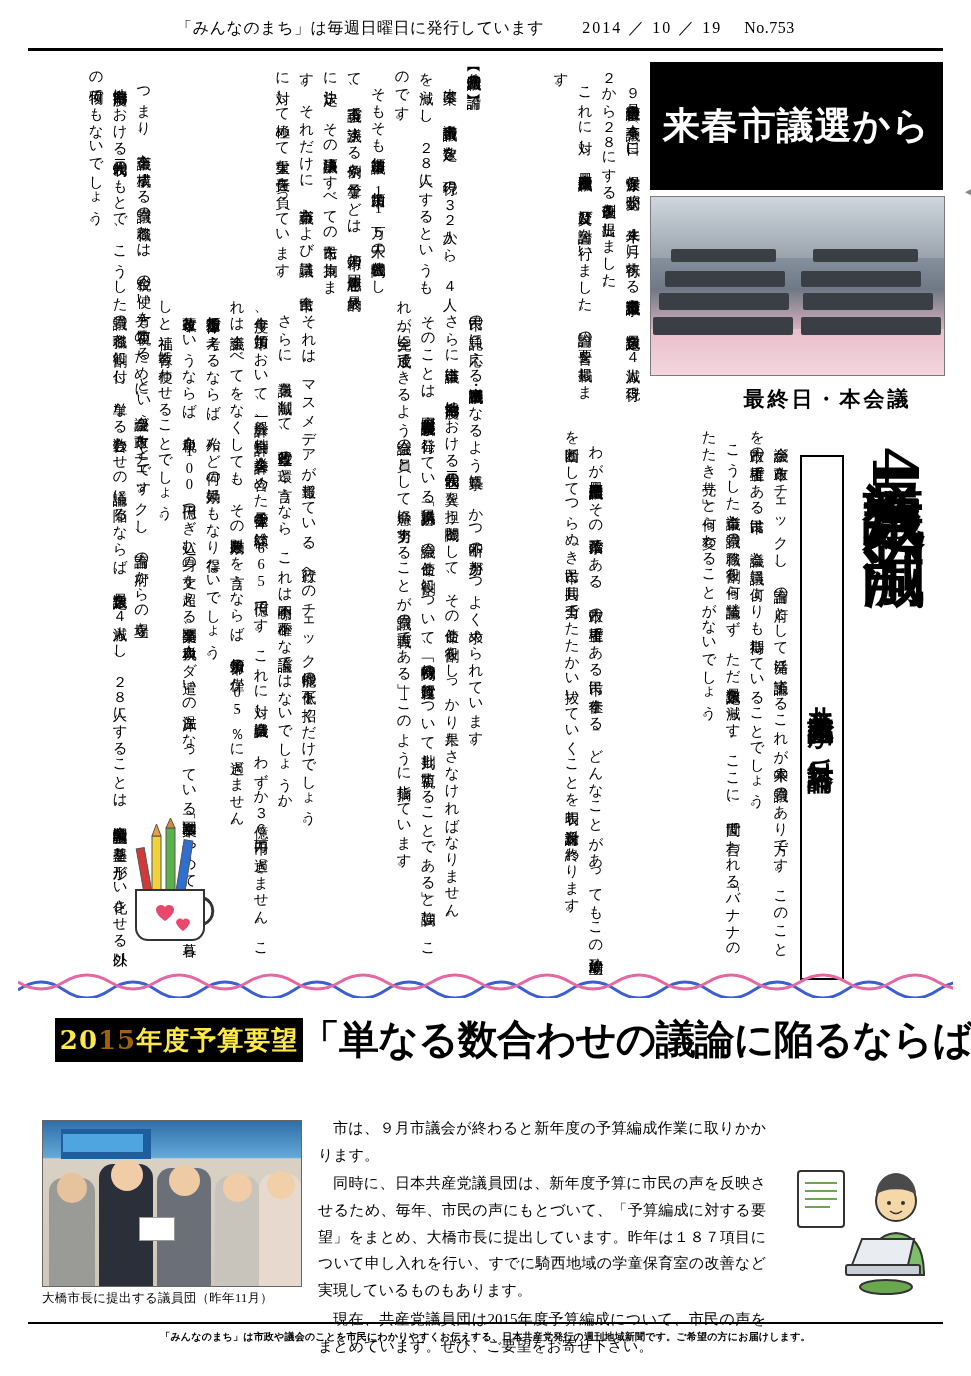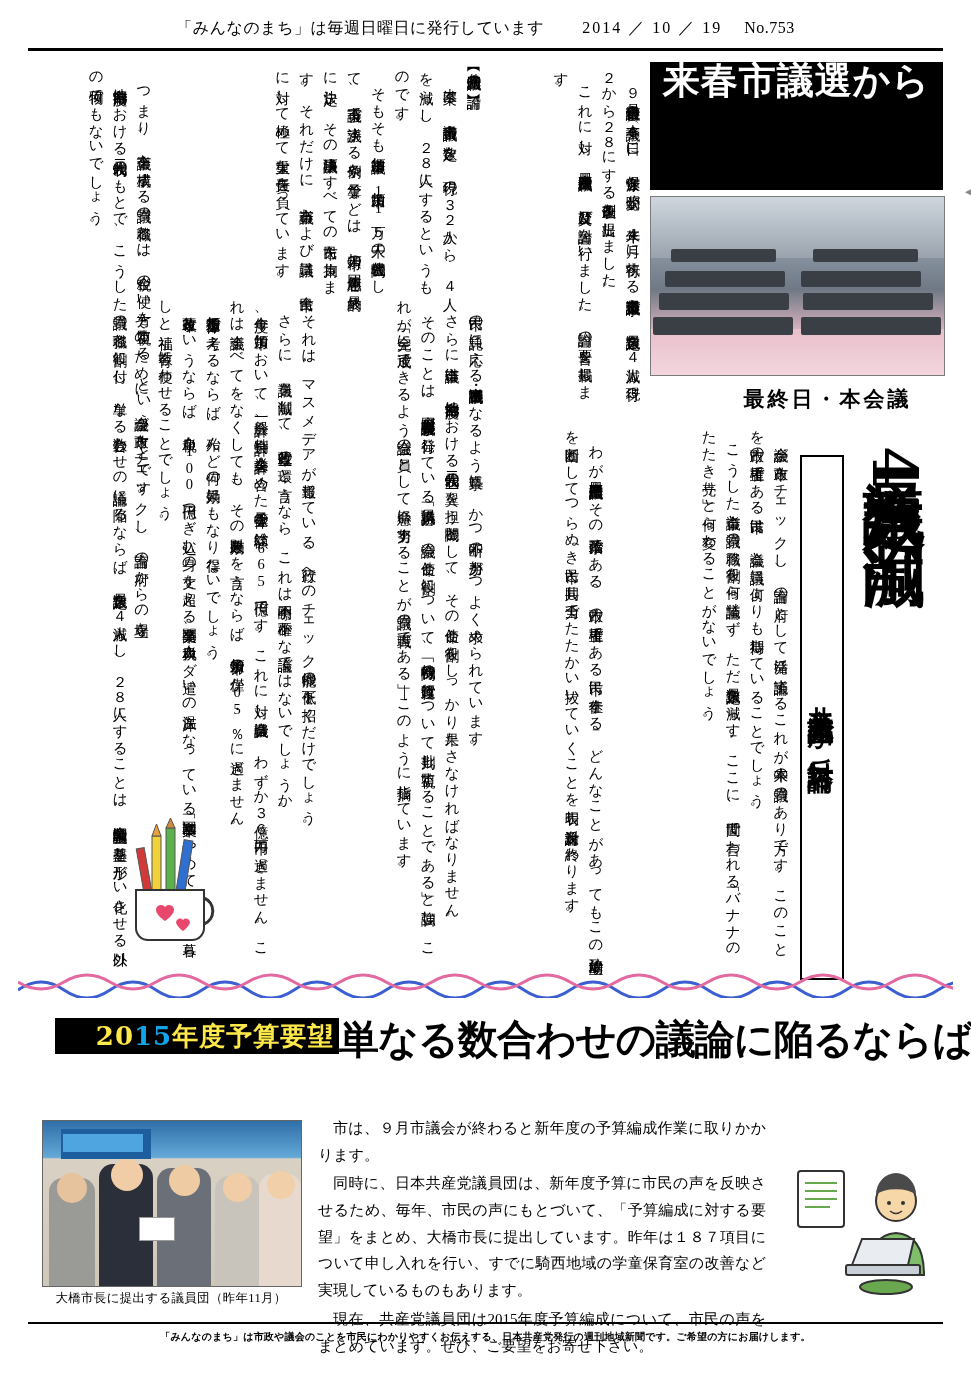--- a/index.html
+++ b/index.html
@@ -21,21 +21,21 @@
   }
   .masthead .mh-left{white-space:nowrap;}
   .masthead .mh-date{margin-left:38px;white-space:nowrap;letter-spacing:2px;}
   .masthead .mh-no{margin-left:22px;white-space:nowrap;}
   .rule-top{position:absolute;left:28px;top:48px;width:915px;height:3px;background:#000;}
 
   
   .black-banner{
     position:absolute;left:650px;top:62px;width:293px;height:128px;
     background:#000;color:#fff;
-    display:flex;flex-direction:row;align-items:flex-start;justify-content:center;
+    display:flex;flex-direction:row;align-items:center;justify-content:center;
     font-weight:bold;
   }
   .black-banner .bb1{font-size:37px;letter-spacing:1px;line-height:1.05;}
   .black-banner .bb2{font-size:41px;letter-spacing:4px;margin-top:6px;}
 
   .photo-hall{
     position:absolute;left:650px;top:196px;width:293px;height:178px;
     background:linear-gradient(#b9c4cf 0%,#8d98a6 28%,#6f7985 52%,#e7b9c6 78%,#f0cdd6 100%);
     overflow:hidden;border:1px solid #7a7a7a;
   }
@@ -77,49 +77,48 @@
     white-space:pre-wrap;
   }
 
   
   .wave{
     position:absolute;left:18px;top:972px;width:935px;height:26px;
   }
 
   
   .budget-badge{
-    position:absolute;left:55px;top:1018px;width:248px;height:36px;
+    position:absolute;left:55px;top:1018px;width:248px;height:44px;
     background:#000;color:#ffe94a;
     font-size:26px;font-weight:bold;letter-spacing:1px;
     display:flex;align-items:center;justify-content:center;
     font-family:"DejaVu Serif",serif;
-    padding-left:36px;
-  }
-  .budget-badge .hl{color:#0ea5e9;}
+  }
+  .budget-badge .hl{color:#a16207;}
   .lower-head{
     position:absolute;left:300px;top:1012px;width:645px;
     font-size:40px;font-weight:bold;letter-spacing:-1px;
     font-family:"DejaVu Serif",serif;
     white-space:nowrap;
   }
   .party-box{
     position:absolute;left:773px;top:1108px;width:170px;height:46px;
     border:2px solid #000;
     display:flex;align-items:center;justify-content:center;
     font-size:19px;font-weight:bold;letter-spacing:1px;
   }
   .photo-people{
     position:absolute;left:42px;top:1120px;width:258px;height:165px;
     border:1px solid #666;overflow:hidden;
     background:linear-gradient(#2f6fa8 0%,#63a9d8 22%,#d9d2c4 23%,#cfc7b8 100%);
   }
   .photo-people .person{position:absolute;bottom:0;border-radius:14px 14px 0 0;}
   .photo-caption{
     position:absolute;left:42px;top:1290px;width:258px;
-    text-align:center;font-size:12.5px;letter-spacing:0.3px;
+    font-size:12.5px;letter-spacing:0.3px;
   }
   .lower-body{
     position:absolute;left:318px;top:1115px;width:448px;
     font-size:15px;line-height:1.78;text-align:justify;
   }
   .lower-body p{margin:0 0 2px 0;text-indent:1em;}
 
   .illus-pc{
     position:absolute;left:790px;top:1165px;width:150px;height:140px;
   }

